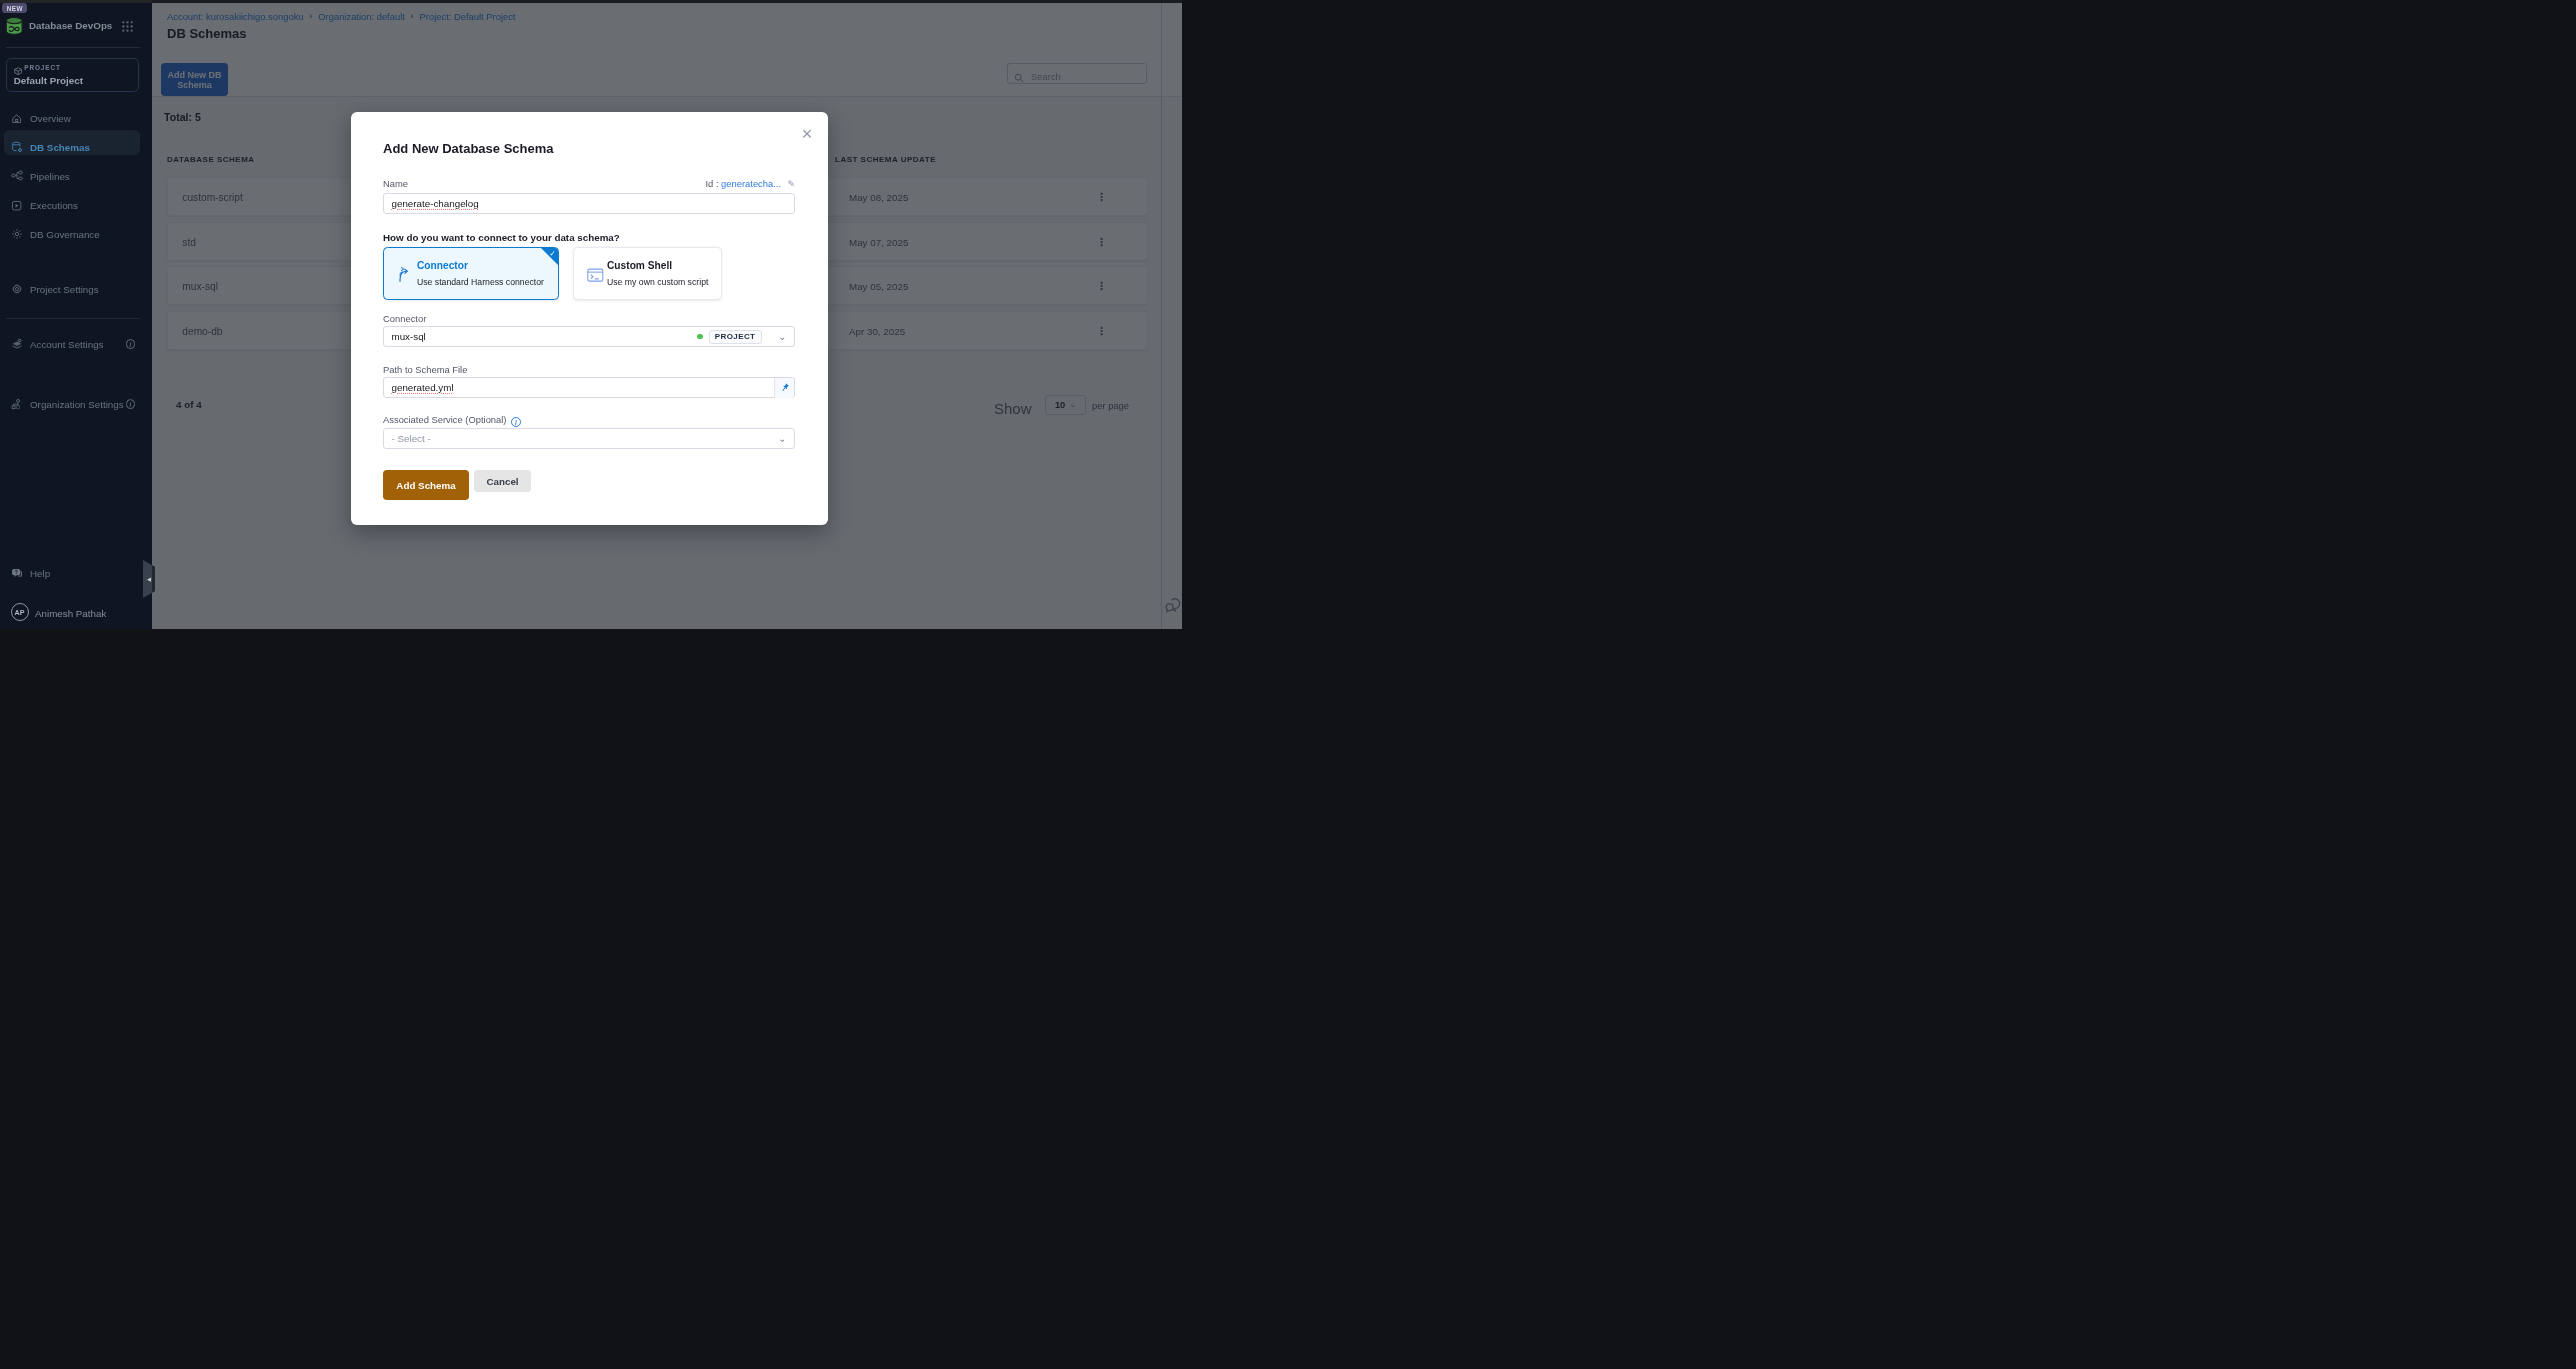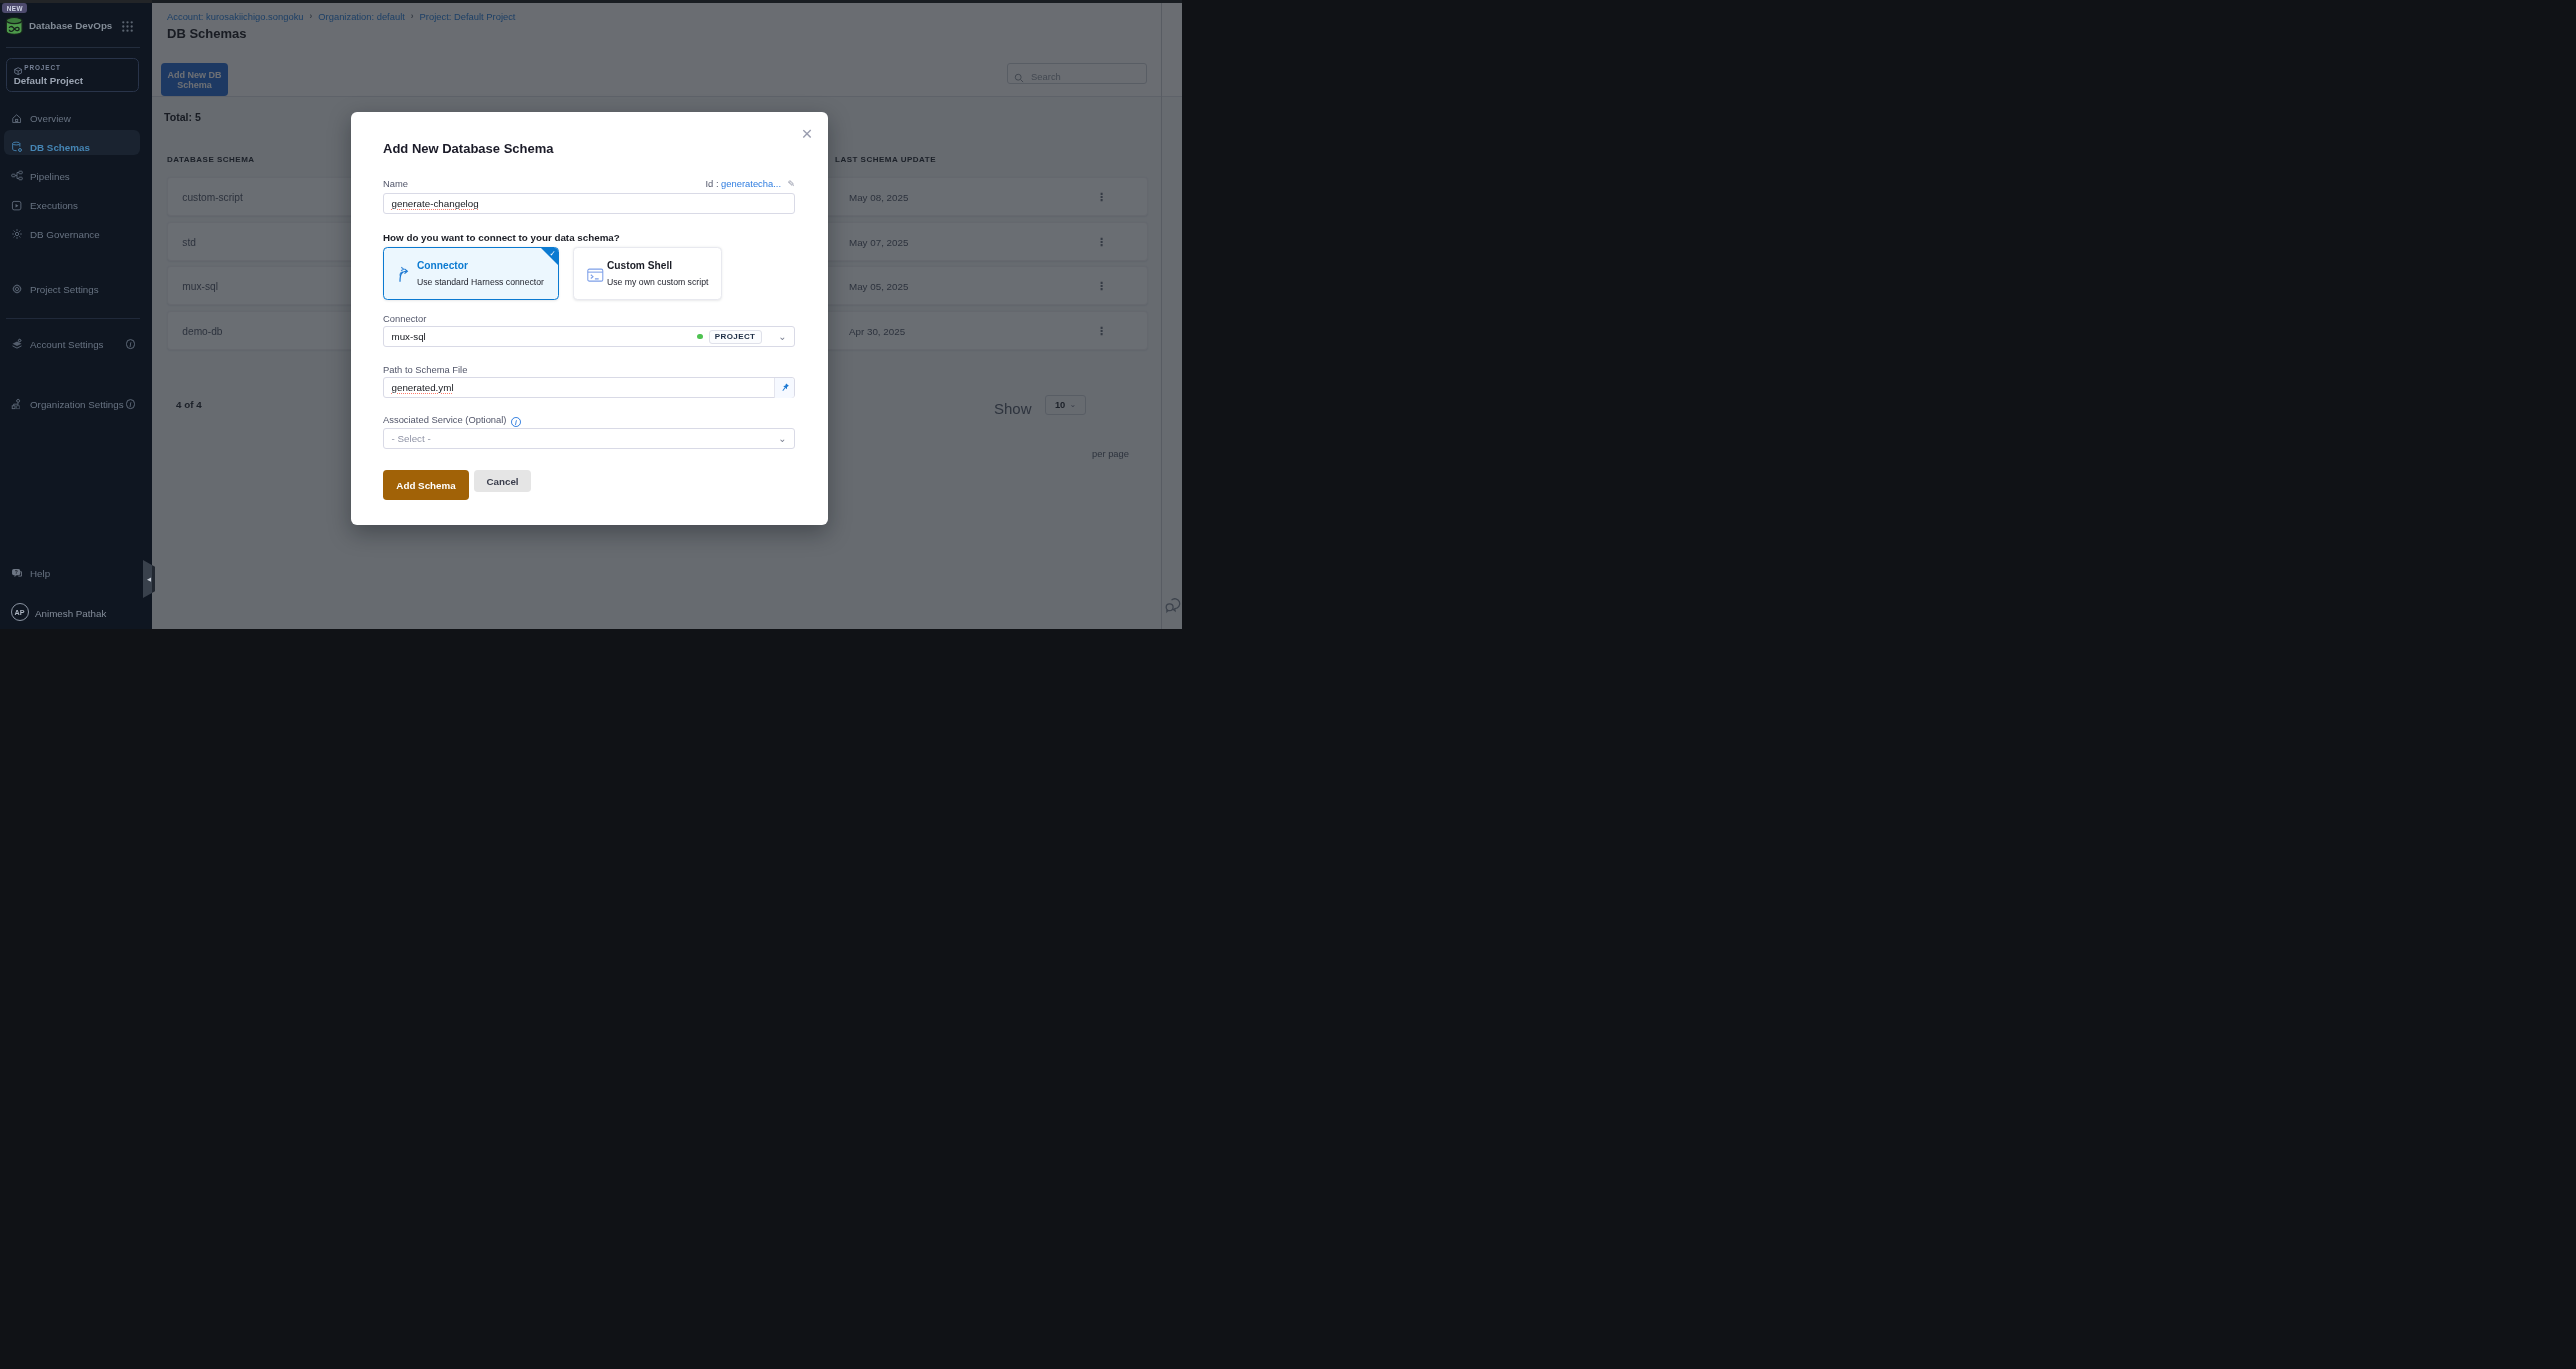--- a/index.html
+++ b/index.html
@@ -43,21 +43,21 @@
   .header-divider{left:152px;top:96px;width:1030px;height:0.8px;background:#d7dae1;}
   .total{left:164px;top:111px;color:#22242c;font-size:10.6px;font-weight:bold;}
   .col-head{color:#2c303a;font-size:8px;font-weight:bold;letter-spacing:0.5px;}
   .row-card{left:167px;width:981px;height:39px;background:#f8f9fb;border:0.8px solid #e9ebf0;border-radius:3.8px;box-shadow:0 0.8px 1.5px rgba(40,45,60,.08);}
   .row-name{position:absolute;left:14.3px;top:50%;transform:translateY(-50%);color:#565e70;font-size:10.2px;}
   .row-date{position:absolute;left:681px;top:50%;transform:translateY(-50%);color:#565e70;font-size:9.8px;}
   .kebab{position:absolute;left:926px;top:50%;transform:translateY(-50%);color:#6d7485;font-size:11.3px;font-weight:bold;width:15px;text-align:center;}
   .page-count{left:176px;top:399px;color:#2c303a;font-size:9.8px;font-weight:bold;}
   .show-label{left:994px;top:400px;color:#596070;font-size:15px;}
   .page-size{left:1045px;top:395px;width:41px;height:19.6px;border:0.8px solid #c9cdd6;border-radius:3px;display:flex;align-items:center;justify-content:center;gap:4.5px;color:#2c303a;font-size:9.4px;font-weight:bold;background:transparent;}
-  .perpage-label{left:1092px;top:400px;color:#596070;font-size:9.4px;margin-top:48px;}
+  .perpage-label{left:1092px;top:400px;color:#596070;font-size:9.4px;}
   .right-rail-line{left:1161px;top:3px;width:0.8px;height:626px;background:#c7cbd3;}
   .chat-fab{left:1164px;top:596px;width:18px;height:18px;color:#7e8694;}
 
   
   .overlay{left:152px;top:0;width:1030px;height:629px;background:rgba(20,24,30,.62);z-index:50;}
   .modal{left:351px;top:112px;width:477px;height:413px;background:#ffffff;border-radius:6px;box-shadow:0 7.5px 22.6px rgba(10,14,20,.35);z-index:60;}
   .modal-close{left:450px;top:13.6px;color:#9a9daf;font-size:14.3px;font-weight:300;cursor:pointer;}
   .modal-title{left:32px;top:29px;color:#1b1b28;font-size:13px;font-weight:bold;}
   .fld-label{color:#52566a;font-size:9.4px;}
   .id-row{left:0;top:66px;width:444px;text-align:right;font-size:9.4px;}

